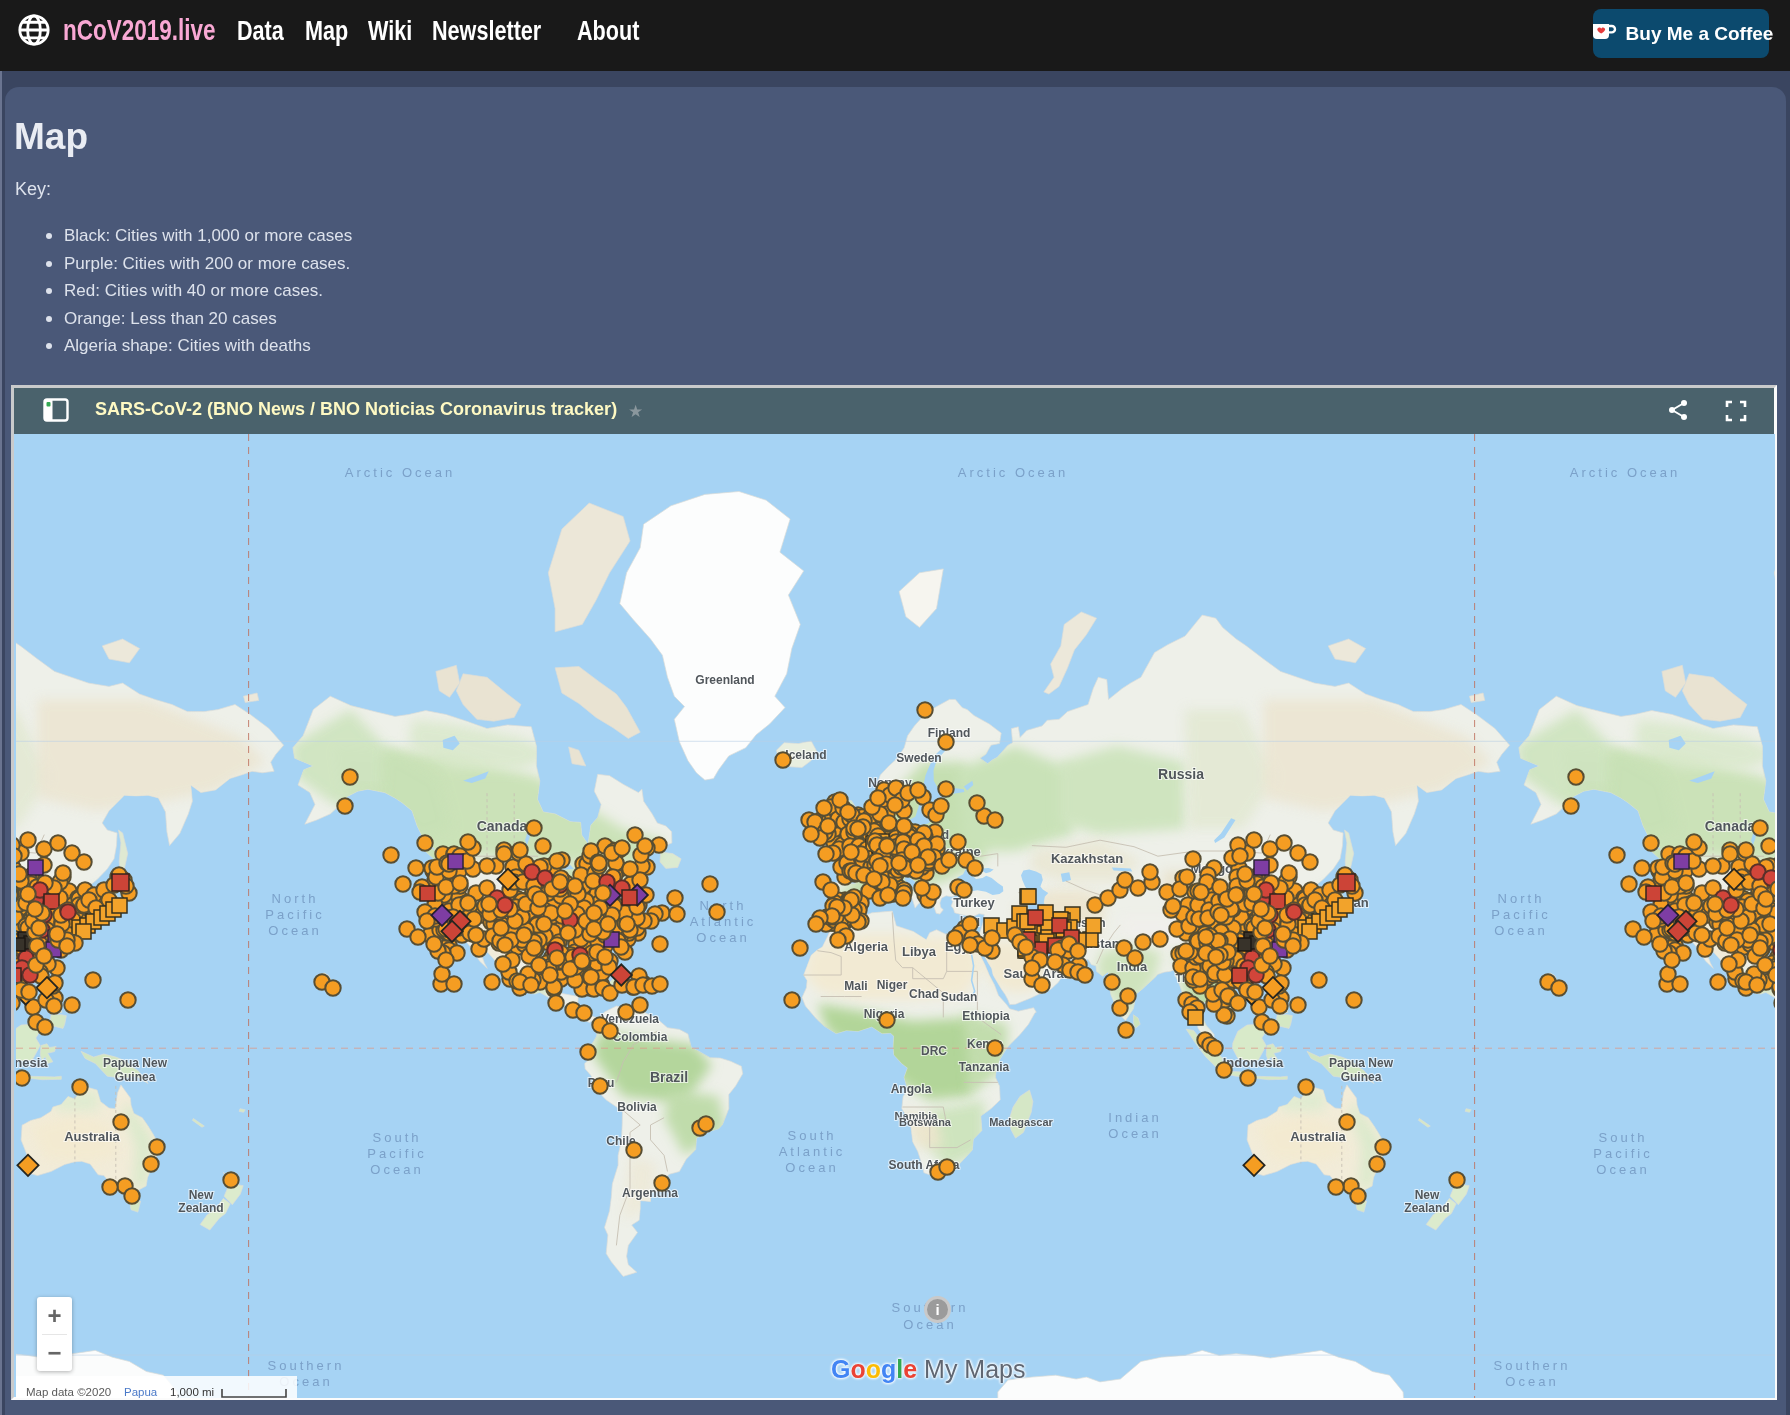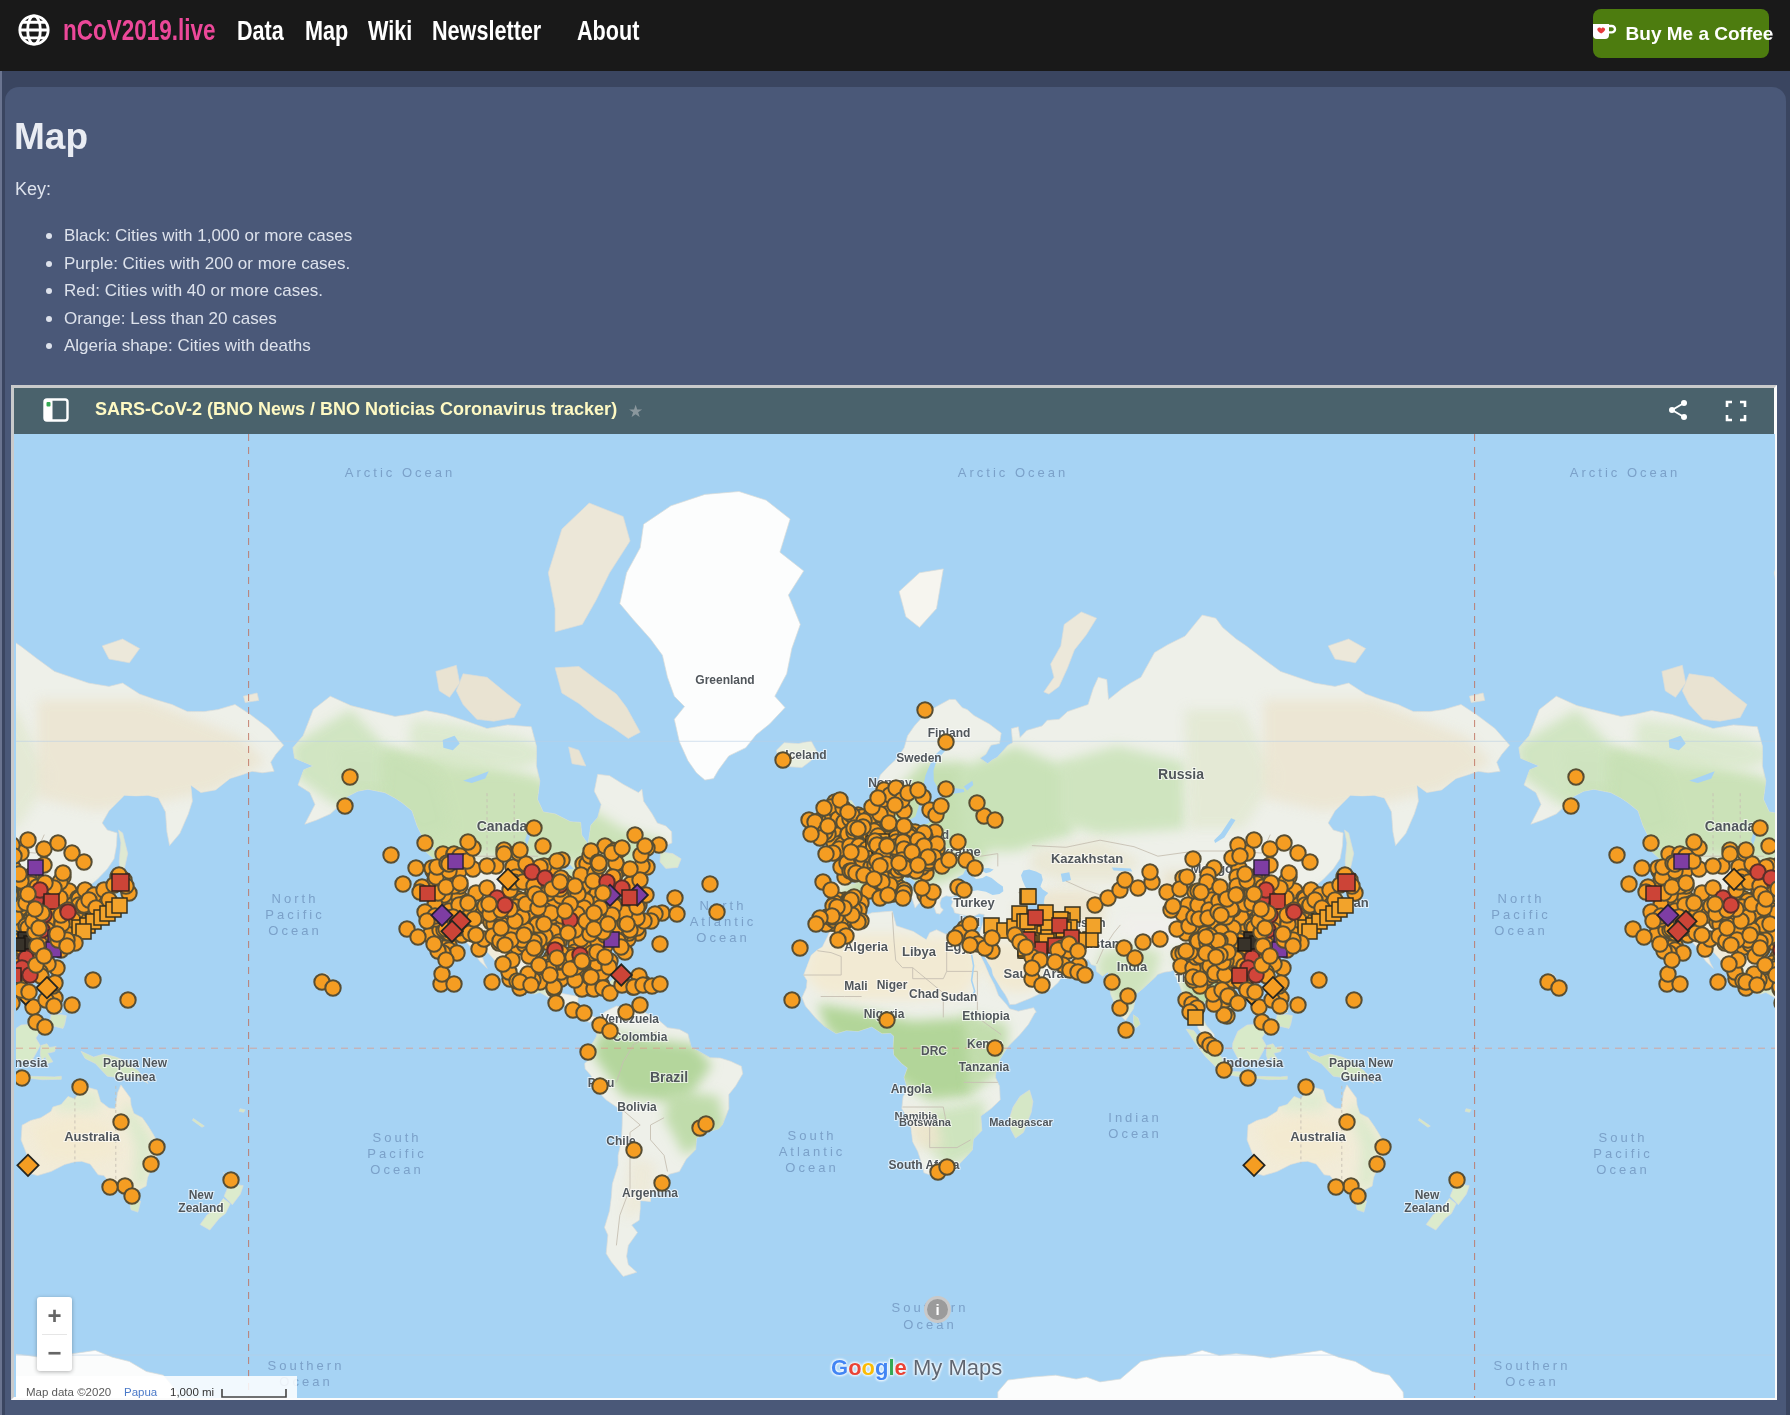--- a/index.html
+++ b/index.html
@@ -1,22 +1,22 @@
 <!DOCTYPE html>
 <html><head><meta charset="utf-8"><title>Map - nCoV2019.live</title>
 <style>
 *{margin:0;padding:0;box-sizing:border-box}
 html,body{width:1790px;height:1415px;background:#3a4560;font-family:"Liberation Sans",sans-serif;overflow:hidden}
 .nav{position:absolute;left:0;top:0;width:1790px;height:71px;background:#191919;z-index:30}
-.brand{position:absolute;left:17px;top:13px;color:#ec4899;font-size:30px;font-weight:bold;display:flex;align-items:center;white-space:nowrap}
+.brand{position:absolute;left:17px;top:13px;color:#f9a8d4;font-size:30px;font-weight:bold;display:flex;align-items:center;white-space:nowrap}
 .brand span{display:inline-block;transform:scaleX(.75);transform-origin:left center}
 .brand svg{margin-right:12px}
 .navlinks{position:absolute;left:237px;top:16px;white-space:nowrap}
 .navlinks a{color:#fff;font-size:27px;font-weight:bold;text-decoration:none;margin-right:9px;display:inline-block;transform:scaleX(.8);transform-origin:left center}
-.coffee{position:absolute;left:1593px;top:9px;width:176px;height:49px;background:#4d7c0f;border-radius:8px;color:#fff;font-size:19px;font-weight:bold;display:flex;align-items:center;justify-content:center;white-space:nowrap}
+.coffee{position:absolute;left:1593px;top:9px;width:176px;height:49px;background:#0c4a6e;border-radius:8px;color:#fff;font-size:19px;font-weight:bold;display:flex;align-items:center;justify-content:center;white-space:nowrap}
 .coffee .cup{margin-right:9px}
 .edge{position:absolute;left:0;top:71px;width:2px;height:1344px;background:#6a7490;z-index:40}
 .panel{position:absolute;left:5px;top:87px;width:1781px;height:1328px;background:#4a5878;border-radius:14px 14px 0 0}
 h1{position:absolute;left:14px;top:116px;color:#e9ecf3;font-size:37px;font-weight:bold}
 .key{position:absolute;left:15px;top:179px;color:#dde2ec;font-size:18px}
 ul{position:absolute;left:46px;top:227px;color:#dde2ec;font-size:17px;list-style:none}
 ul li{margin-bottom:10.5px;line-height:17px}
 ul li::before{content:"";display:inline-block;width:6px;height:6px;border-radius:3px;background:#dde2ec;margin-right:12px;vertical-align:2px}
 .frame{position:absolute;left:11px;top:385px;width:1766px;height:1015px;border:3px solid #c9cacb;border-right-color:#fbfbfb;border-bottom-color:#fbfbfb;background:#a6d3f4}
 .mhead{position:absolute;left:14px;top:388px;width:1760px;height:46px;background:#4a626c}
@@ -24,21 +24,21 @@
 .mstar{position:absolute;left:628px;top:401px;color:#8a979d;font-size:17px}
 .micon{position:absolute;left:43px;top:398px}
 .mshare{position:absolute;left:1666px;top:398px}
 .mfull{position:absolute;left:1724px;top:399px}
 .cl{fill:#50565b;font-weight:bold;text-anchor:middle;paint-order:stroke;stroke:#ffffff;stroke-width:2px;stroke-opacity:.65;font-family:"Liberation Sans",sans-serif}
 .ol{fill:#7ba1c9;text-anchor:middle;letter-spacing:3px;font-family:"Liberation Sans",sans-serif}
 .zoomctl{position:absolute;left:37px;top:1297px;width:35px;height:74px;background:#fff;border-radius:3px;box-shadow:0 1px 4px rgba(0,0,0,.3);z-index:10}
 .zoomctl .zp,.zoomctl .zm{position:absolute;left:0;width:35px;height:37px;color:#666;font-size:24px;font-weight:bold;text-align:center;line-height:37px}
 .zp{top:0}.zm{top:37px}
 .attrib{position:absolute;left:16px;top:1376px;height:22px;background:rgba(255,255,255,.85);z-index:10;font-size:11.5px;color:#5a5a5a;display:flex;align-items:flex-end;padding:0 10px}
-.gwm{position:absolute;left:831px;top:1355px;z-index:10;font-size:22px;font-weight:bold;text-shadow:0 0 3px #fff,0 0 3px #fff,0 0 3px #fff}
+.gwm{position:absolute;left:831px;top:1355px;z-index:10;font-size:25px;font-weight:bold;text-shadow:0 0 3px #fff,0 0 3px #fff,0 0 3px #fff}
 .ginfo{position:absolute;left:924px;top:1296px;width:27px;height:27px;border-radius:50%;background:#9b9b9b;border:3px solid #c9c9c9;color:#fff;font-size:15px;font-weight:bold;text-align:center;line-height:21px;z-index:10}
 </style></head>
 <body>
 <div class="panel"></div>
 <div class="edge"></div>
 <div class="nav">
  <div class="brand">
  <svg width="34" height="34" viewBox="0 0 24 24" fill="none" stroke="#fff" stroke-width="2">
         <circle cx="12" cy="12" r="10"></circle>
         <ellipse cx="12" cy="12" rx="4.5" ry="10"></ellipse>

